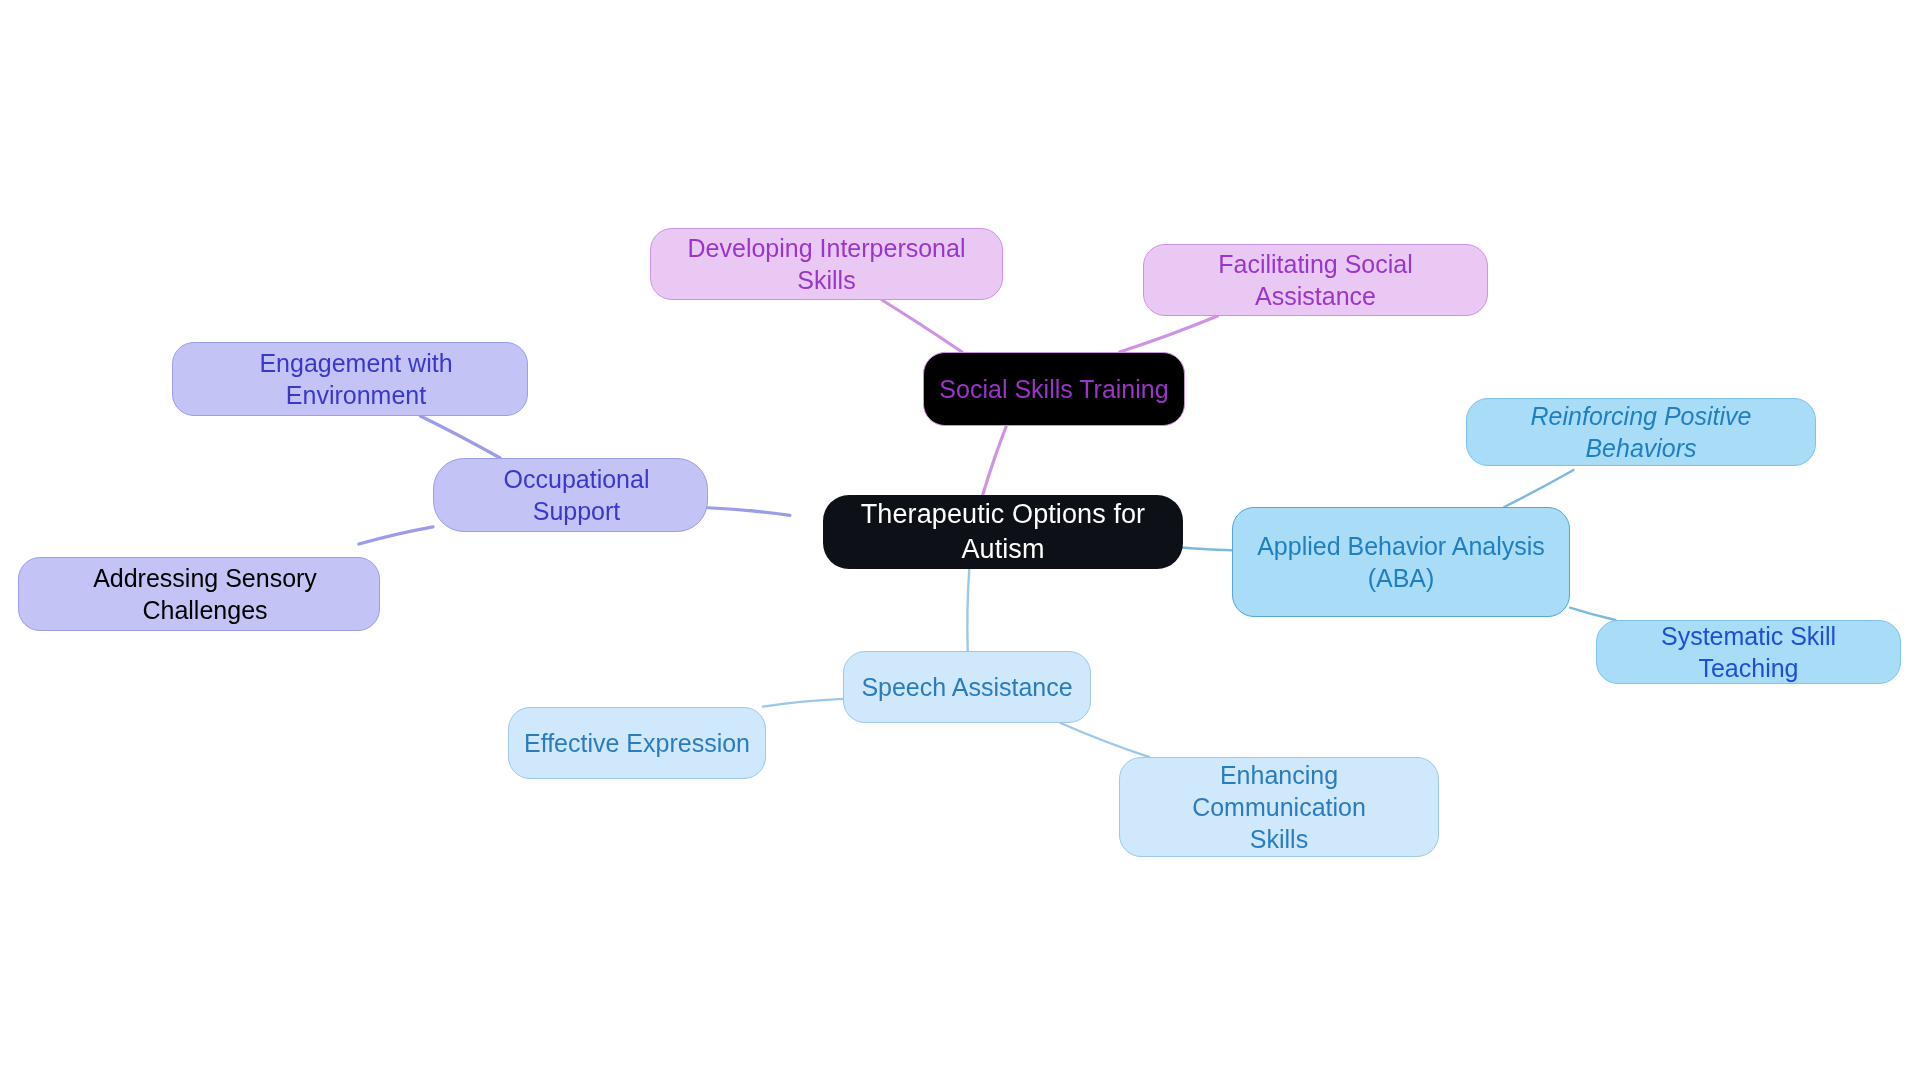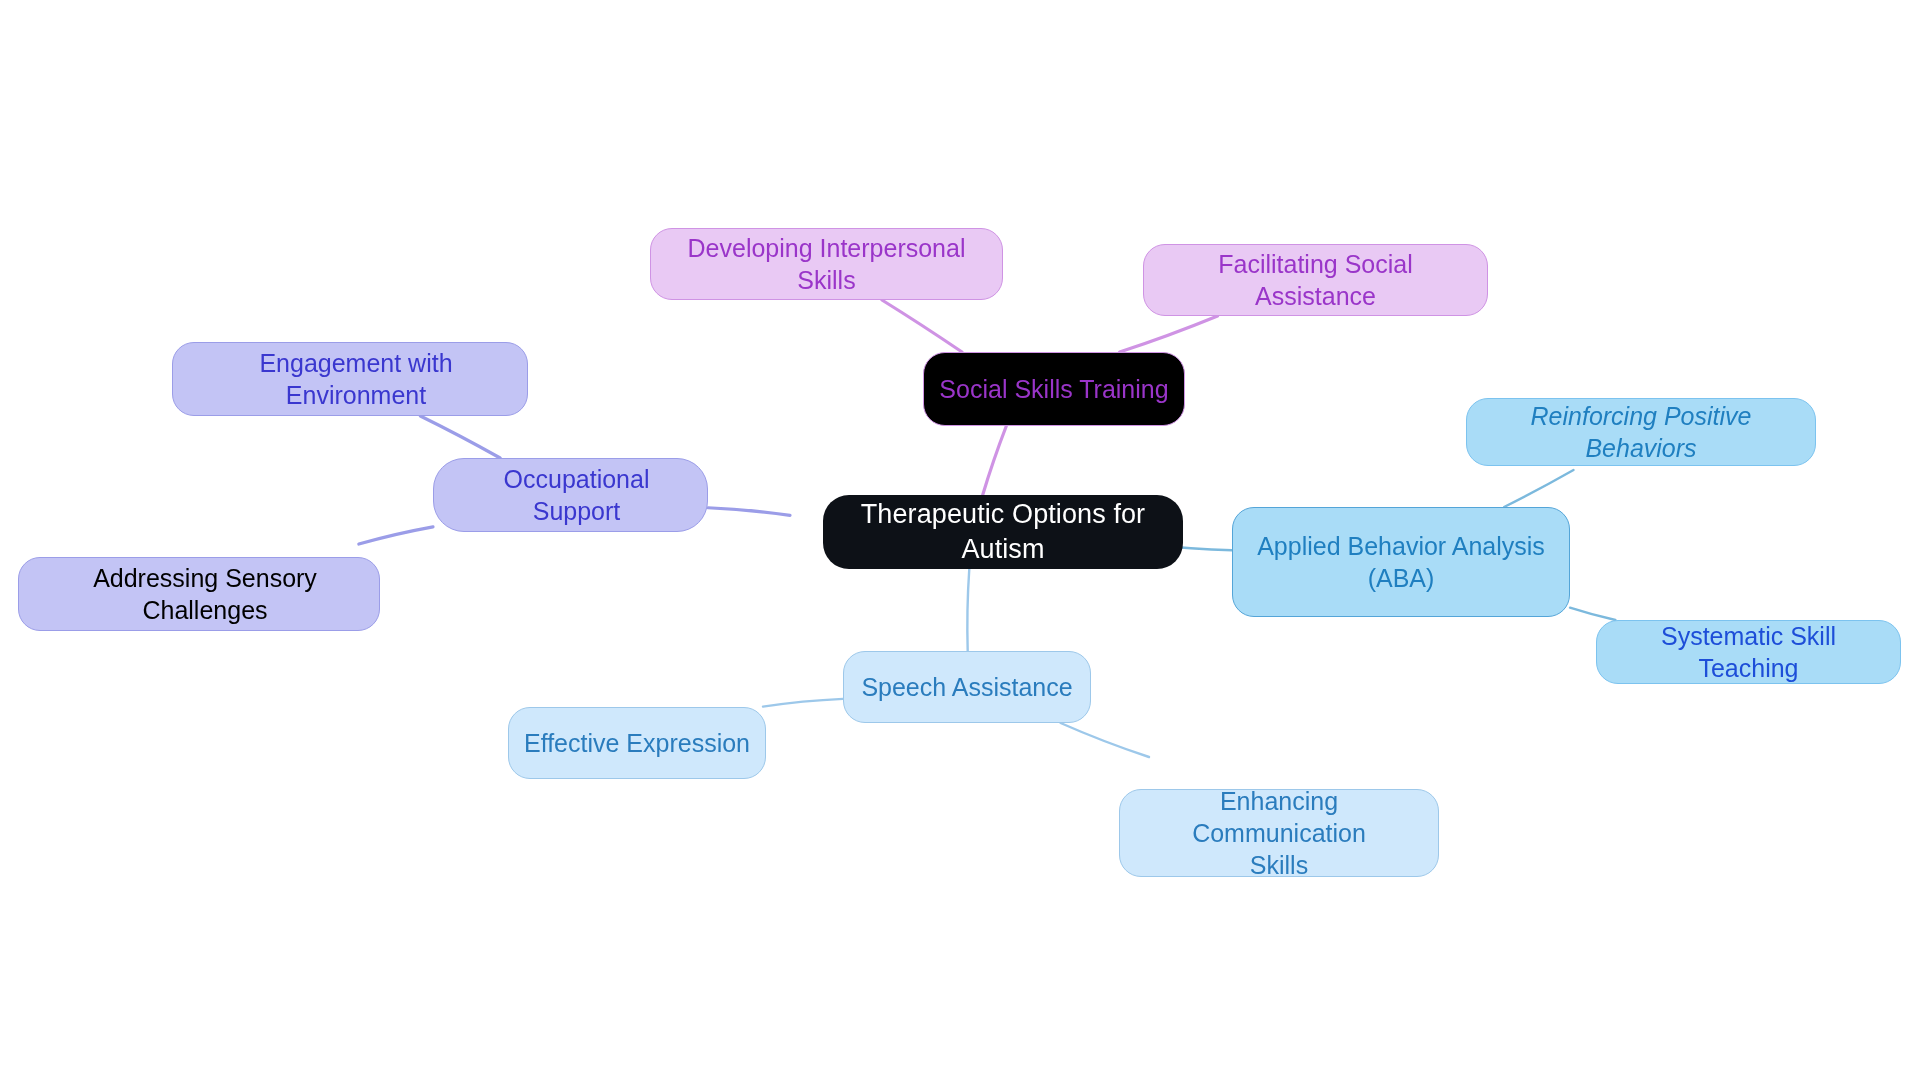--- a/index.html
+++ b/index.html
@@ -75,21 +75,21 @@
       <path d="M 1119.6467889908256 352 Q 1167.7280917431192 336.39920183486237 1217.573394495413 316" fill="none" stroke="#cf93e4" stroke-width="3.2" stroke-linecap="round"></path>
     </svg>
   <div id="node-layer">
       <div class="node root root" style="left: 790px; top: 495px; width: 360px; height: 74px; background: rgb(13, 17, 23); color: rgb(255, 255, 255);"><span>Therapeutic Options for Autism</span></div>
       <div class="node branch c-blue-strong" style="left: 1232px; top: 507px; width: 338px; height: 110px; background: rgb(169, 220, 247); border-color: rgb(84, 165, 216); color: rgb(31, 127, 192);"><span>Applied Behavior Analysis
 (ABA)</span></div>
       <div class="node leaf c-blue-strong" style="left: 1466px; top: 398px; width: 350px; height: 68px; background: rgb(169, 220, 247); border-color: rgb(124, 195, 239); color: rgb(31, 127, 192); font-style: italic;"><span>Reinforcing Positive Behaviors</span></div>
       <div class="node leaf c-blue-strong" style="left: 1596px; top: 620px; width: 305px; height: 64px; background: rgb(169, 220, 247); border-color: rgb(124, 195, 239); color: #1d4ed8;"><span>Systematic Skill Teaching</span></div>
       <div class="node branch c-blue-soft" style="left: 843px; top: 651px; width: 248px; height: 72px; background: rgb(207, 232, 252); border-color: rgb(157, 200, 234); color: rgb(42, 124, 189);"><span>Speech Assistance</span></div>
       <div class="node leaf c-blue-soft" style="left: 508px; top: 683px; width: 258px; height: 72px; background: rgb(207, 232, 252); border-color: rgb(157, 200, 234); color: rgb(42, 124, 189); margin-top: 24px;"><span>Effective Expression</span></div>
-      <div class="node leaf c-blue-soft" style="left: 1119px; top: 757px; width: 320px; height: 88px; background: rgb(207, 232, 252); border-color: rgb(157, 200, 234); color: rgb(42, 124, 189); margin-top: 32px;"><span>Enhancing Communication
+      <div class="node leaf c-blue-soft" style="left: 1119px; top: 757px; width: 320px; height: 100px; background: rgb(207, 232, 252); border-color: rgb(157, 200, 234); color: rgb(42, 124, 189);"><span>Enhancing Communication
 Skills</span></div>
       <div class="node branch c-periwinkle" style="left: 433px; top: 458px; width: 275px; height: 74px; background: rgb(195, 196, 245); border-color: rgb(155, 157, 232); color: rgb(58, 55, 207); border-radius: 31px;"><span>Occupational Support</span></div>
       <div class="node leaf c-periwinkle" style="left: 172px; top: 342px; width: 356px; height: 74px; background: rgb(195, 196, 245); border-color: rgb(155, 157, 232); color: rgb(58, 55, 207);"><span>Engagement with Environment</span></div>
       <div class="node leaf c-periwinkle" style="left: 18px; top: 557px; width: 362px; height: 74px; background: rgb(195, 196, 245); border-color: rgb(155, 157, 232); color: #000000;"><span>Addressing Sensory Challenges</span></div>
       <div class="node branch c-violet" style="left: 888px; top: 352px; width: 262px; height: 74px; background: #000000; border-color: rgb(207, 147, 228); color: rgb(154, 53, 201); margin-left: 35px;"><span>Social Skills Training</span></div>
       <div class="node leaf c-violet" style="left: 650px; top: 228px; width: 353px; height: 72px; background: rgb(233, 201, 244); border-color: rgb(207, 147, 228); color: rgb(154, 53, 201);"><span>Developing Interpersonal Skills</span></div>
       <div class="node leaf c-violet" style="left: 1143px; top: 244px; width: 345px; height: 72px; background: rgb(233, 201, 244); border-color: rgb(207, 147, 228); color: rgb(154, 53, 201);"><span>Facilitating Social Assistance</span></div>
     </div>
 </div>
 

